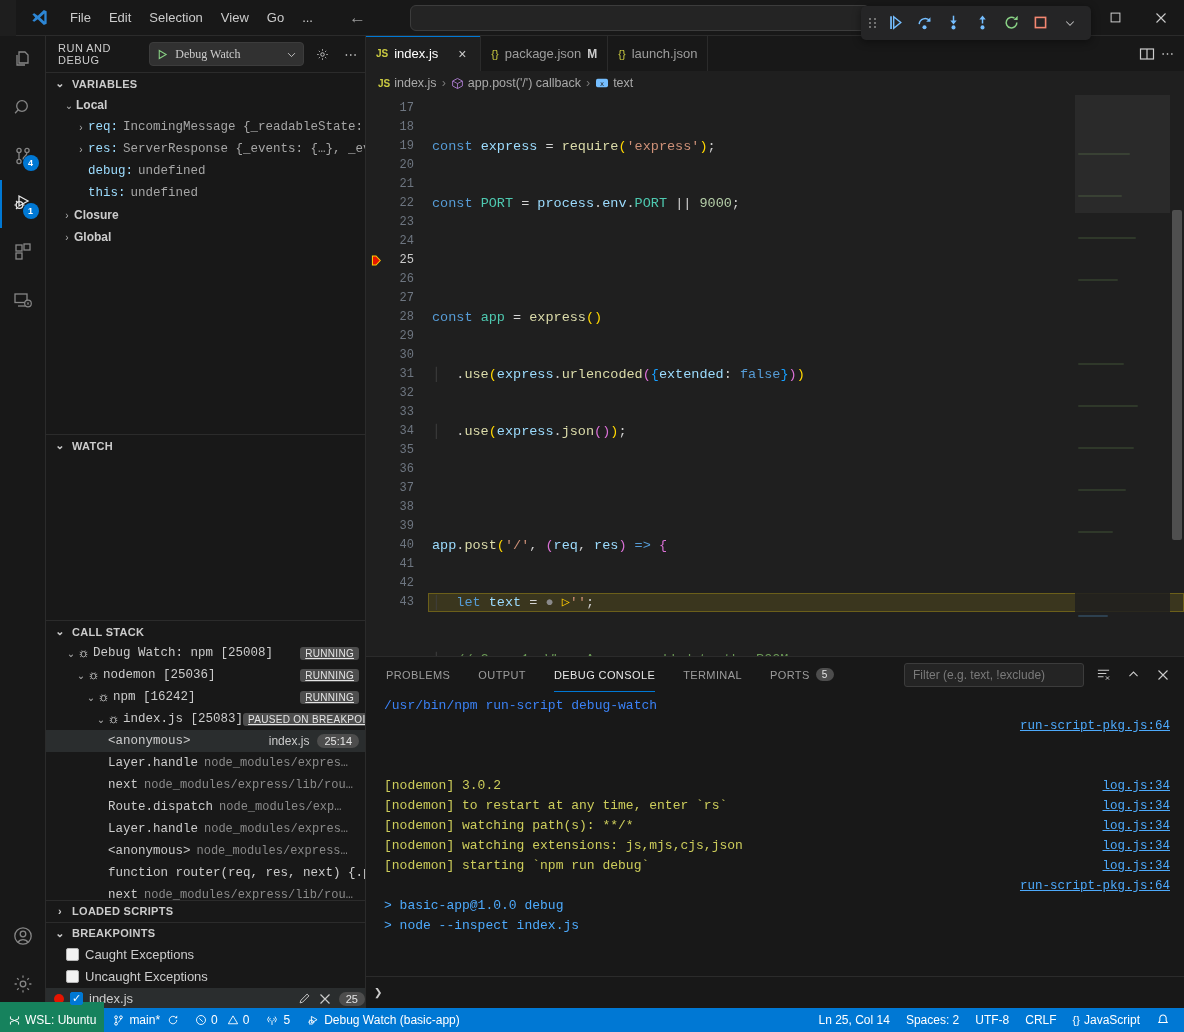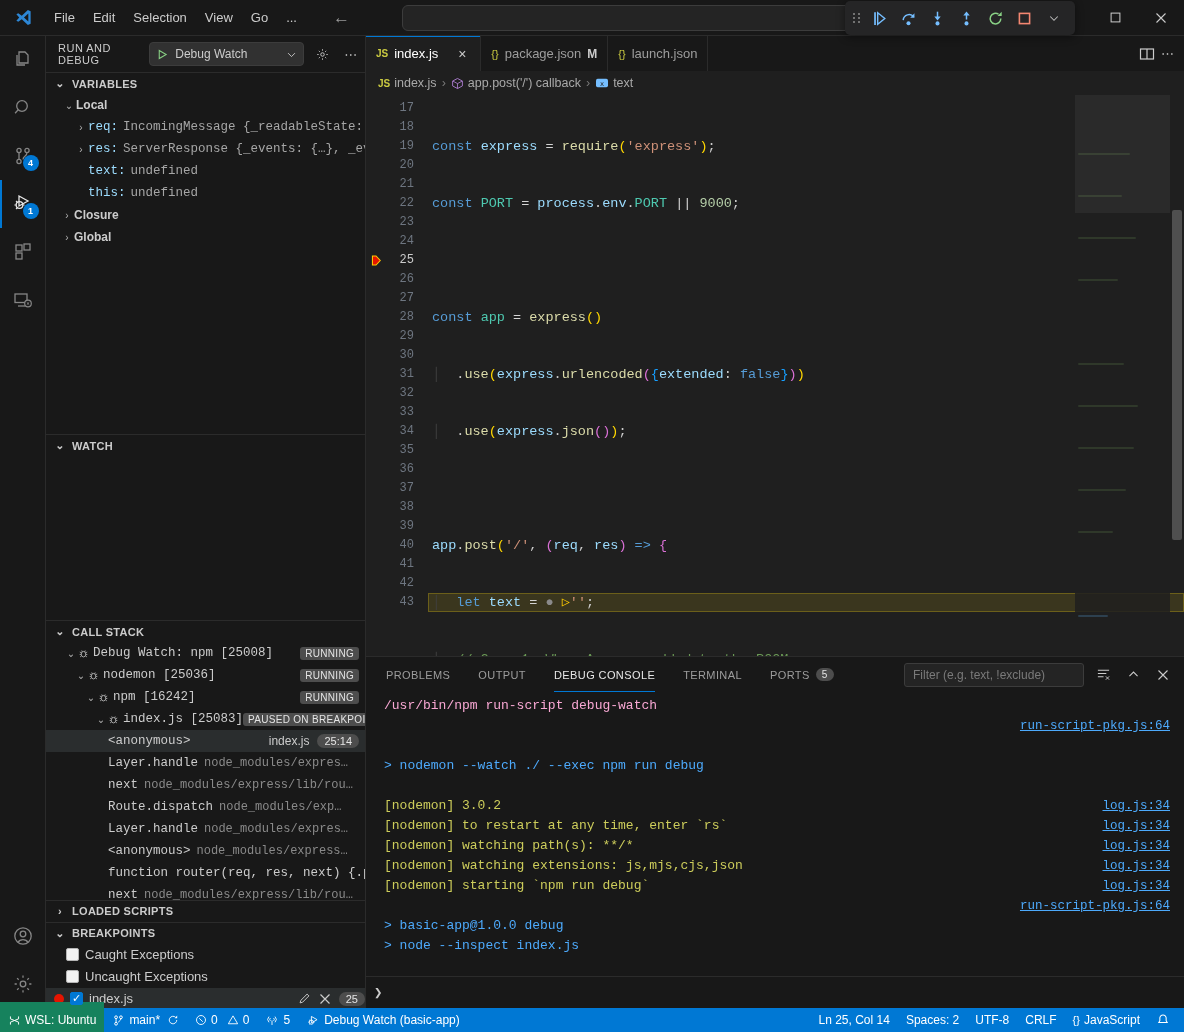--- a/index.html
+++ b/index.html
@@ -8,22 +8,22 @@
     background:#1e1e1e;
     font-family:"Liberation Sans", sans-serif;
     font-size:13px;
     color:#cccccc;
     overflow:hidden;
   }
   .app { display:flex; flex-direction:column; width:1184px; height:1032px; }
 
   
   .titlebar {
-    height:36px; background:#181818; display:flex; 
-    flex:none; position:relative; border-bottom:1px solid #2b2b2b;
+    height:36px; background:#181818; display:flex; align-items:center;
+    flex:none; position:relative; border-bottom:1px solid #2b2b2b;margin-left:16px;
   }
   .vscode-logo { width:46px; display:flex; align-items:center; justify-content:center; }
   .menu { display:flex; align-items:center; gap:2px; }
   .menu-item {
     padding:3px 8px; font-size:13px; color:#cccccc; border-radius:4px; cursor:default;
   }
   .nav-arrows { display:flex; align-items:center; gap:14px; margin-left:28px; color:#9a9a9a; }
   .nav-arrow { font-size:17px; cursor:default; }
   .searchwrap { flex:1; display:flex; justify-content:center; align-items:center; position:relative; }
   .searchbox {
@@ -75,21 +75,21 @@
     width:320px; flex:none; background:#181818; display:flex; flex-direction:column;
     border-right:1px solid #2b2b2b; min-height:0;
   }
   .sb-header {
     height:36px; display:flex; align-items:center; padding:0 4px 0 12px; gap:8px; flex:none;
   }
   .sb-title { font-size:11px; letter-spacing:.5px; color:#cccccc; text-transform:uppercase; }
   .debug-select {
     background:#313131; border:1px solid #3c3c3c; border-radius:4px; height:24px;
     display:flex; align-items:center; gap:6px; padding:0 6px; font-size:12px; color:#cccccc;
-    cursor:default; min-width:155px;
+    cursor:default; min-width:155px;font-family:Liberation Serif, serif;
   }
   .sb-icon-btn { width:24px;height:24px;display:flex;align-items:center;justify-content:center;color:#cccccc;cursor:default;border-radius:4px;}
 
   .section { display:flex; flex-direction:column; min-height:0; }
   .sec-head {
     height:22px; display:flex; align-items:center; gap:4px; padding-left:6px;
     font-size:11px; font-weight:bold; color:#cccccc; letter-spacing:.3px;
     border-top:1px solid #2b2b2b; cursor:default; flex:none;
   }
   .twisty { width:16px; text-align:center; font-size:11px; color:#cccccc; }
@@ -102,21 +102,21 @@
   .vval { color:#cccccc; font-family:"Liberation Mono", monospace; font-size:12.5px; }
   .vval.dim { color:#a6a6a6; }
 
   .cs-row { height:22px; display:flex; align-items:center; white-space:nowrap; cursor:default; padding-right:6px; }
   .cs-row.selected { background:#2a2d2e; }
   .cs-label { font-family:"Liberation Mono", monospace; font-size:12.5px; color:#cccccc; }
   .cs-sub { color:#8a8a8a; font-family:"Liberation Mono", monospace; font-size:12px; margin-left:6px;
             overflow:hidden; text-overflow:ellipsis; }
   .cs-state {
     margin-left:auto; font-size:10px; background:#4d4d4d; color:#e4e4e4;
-    border-radius:3px; padding:1px 5px; letter-spacing:.3px; white-space:nowrap;
+    border-radius:3px; padding:1px 5px; letter-spacing:.3px; white-space:nowrap;text-decoration:underline;
   }
   .cs-pos { margin-left:auto; background:#4d4d4d; color:#e4e4e4; border-radius:9px;
             font-size:11px; padding:1px 7px; }
   .cs-file { margin-left:auto; color:#cccccc; font-size:12px; }
   .bug-ico { margin-right:4px; color:#cccccc; display:inline-flex; }
 
   .bp-row { height:22px; display:flex; align-items:center; gap:6px; padding-left:20px; cursor:default; }
   .bp-row.selected { background:#2a2d2e; }
   .chk { width:13px; height:13px; border:1px solid #b5b5b5; background:#f2f2f2; border-radius:2px; flex:none; }
   .chk.on { background:#0078d4; border-color:#0078d4; position:relative; }
@@ -204,21 +204,21 @@
     display:flex; align-items:center; padding:0 8px; font-size:12px; color:#7a7a7a;
   }
   .p-icon { width:22px; height:22px; display:flex; align-items:center; justify-content:center; color:#cccccc; cursor:default; }
 
   .console {
     flex:1; overflow:hidden; padding:4px 0 0 18px; font-family:"Liberation Mono", monospace;
     font-size:13px; line-height:20px; position:relative;
   }
   .cline { height:20px; display:flex; align-items:center; padding-right:14px; white-space:pre; }
   .c-src { margin-left:auto; color:#4daafc; text-decoration:underline; font-size:12.5px; }
-  .c-cmd { color:#f9a8d4; }
+  .c-cmd { color:#3b82f6; }
   .c-blue { color:#4daafc; }
   .c-yellow { color:#cdcd5b; }
   .repl-input {
     height:32px; border-top:1px solid #2b2b2b; display:flex; align-items:center;
     padding-left:8px; color:#cccccc; flex:none; font-family:"Liberation Mono", monospace;
   }
 
   
   .statusbar {
     height:24px; background:#0078d4; color:#ffffff; display:flex; align-items:center;
@@ -454,21 +454,21 @@
             <span class="var-arrow">›</span>
             <span class="vname">req:</span>
             <span class="vval dim" style="margin-left:5px">IncomingMessage {_readableState: …</span>
           </div>
           <div class="var-row" style="padding-left:28px">
             <span class="var-arrow">›</span>
             <span class="vname">res:</span>
             <span class="vval dim" style="margin-left:5px">ServerResponse {_events: {…}, _ev…</span>
           </div>
           <div class="var-row" style="padding-left:42px">
-            <span class="vname">text:</span>
+            <span class="vname">debug:</span>
             <span class="vval dim" style="margin-left:5px">undefined</span>
           </div>
           <div class="var-row" style="padding-left:42px">
             <span class="vname">this:</span>
             <span class="vval dim" style="margin-left:5px">undefined</span>
           </div>
           <div class="var-row" style="padding-left:14px">
             <span class="var-arrow">›</span>
             <span class="vscope">Closure</span>
           </div>
@@ -817,21 +817,20 @@
                   <path stroke="#cccccc" stroke-width="1.1" d="M1.5 1.5 10.5 10.5M10.5 1.5 1.5 10.5"></path>
                 </svg>
             </div>
           </div>
         </div>
 
         <div class="console">
           <div class="cline"><span class="c-cmd">/usr/bin/npm run-script debug-watch</span></div>
           <div class="cline"><span class="c-src">run-script-pkg.js:64</span></div>
           <div class="cline"></div>
-          <div class="cline"><span class="c-blue">&gt; nodemon --watch ./ --exec npm run debug</span></div>
           <div class="cline"></div>
           <div class="cline"><span class="c-yellow">[nodemon] 3.0.2</span><span class="c-src">log.js:34</span></div>
           <div class="cline"><span class="c-yellow">[nodemon] to restart at any time, enter `rs`</span><span class="c-src">log.js:34</span></div>
           <div class="cline"><span class="c-yellow">[nodemon] watching path(s): **/*</span><span class="c-src">log.js:34</span></div>
           <div class="cline"><span class="c-yellow">[nodemon] watching extensions: js,mjs,cjs,json</span><span class="c-src">log.js:34</span></div>
           <div class="cline"><span class="c-yellow">[nodemon] starting `npm run debug`</span><span class="c-src">log.js:34</span></div>
           <div class="cline"><span class="c-src">run-script-pkg.js:64</span></div>
           <div class="cline"><span class="c-blue">&gt; basic-app@1.0.0 debug</span></div>
           <div class="cline"><span class="c-blue">&gt; node --inspect index.js</span></div>
 

